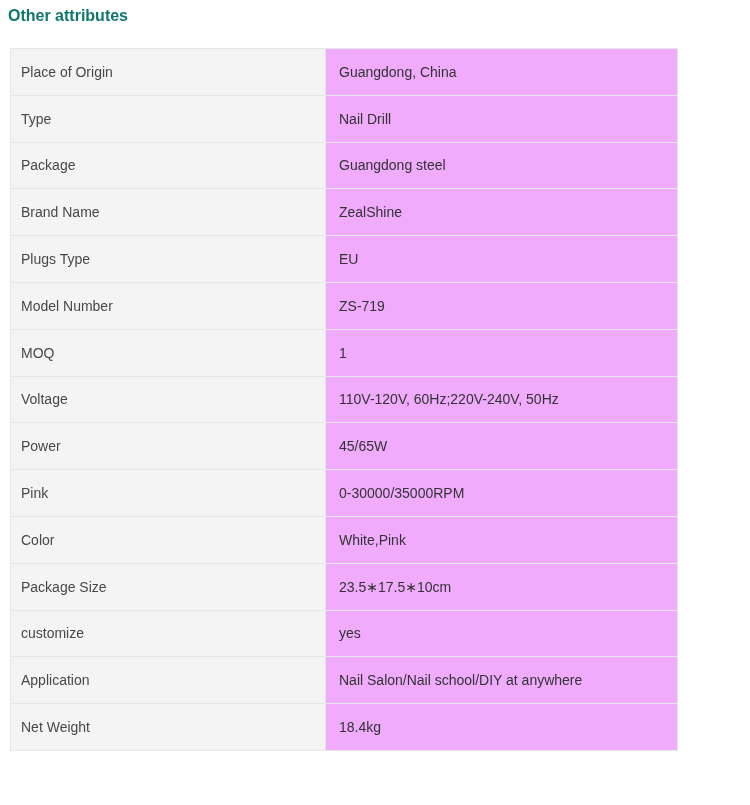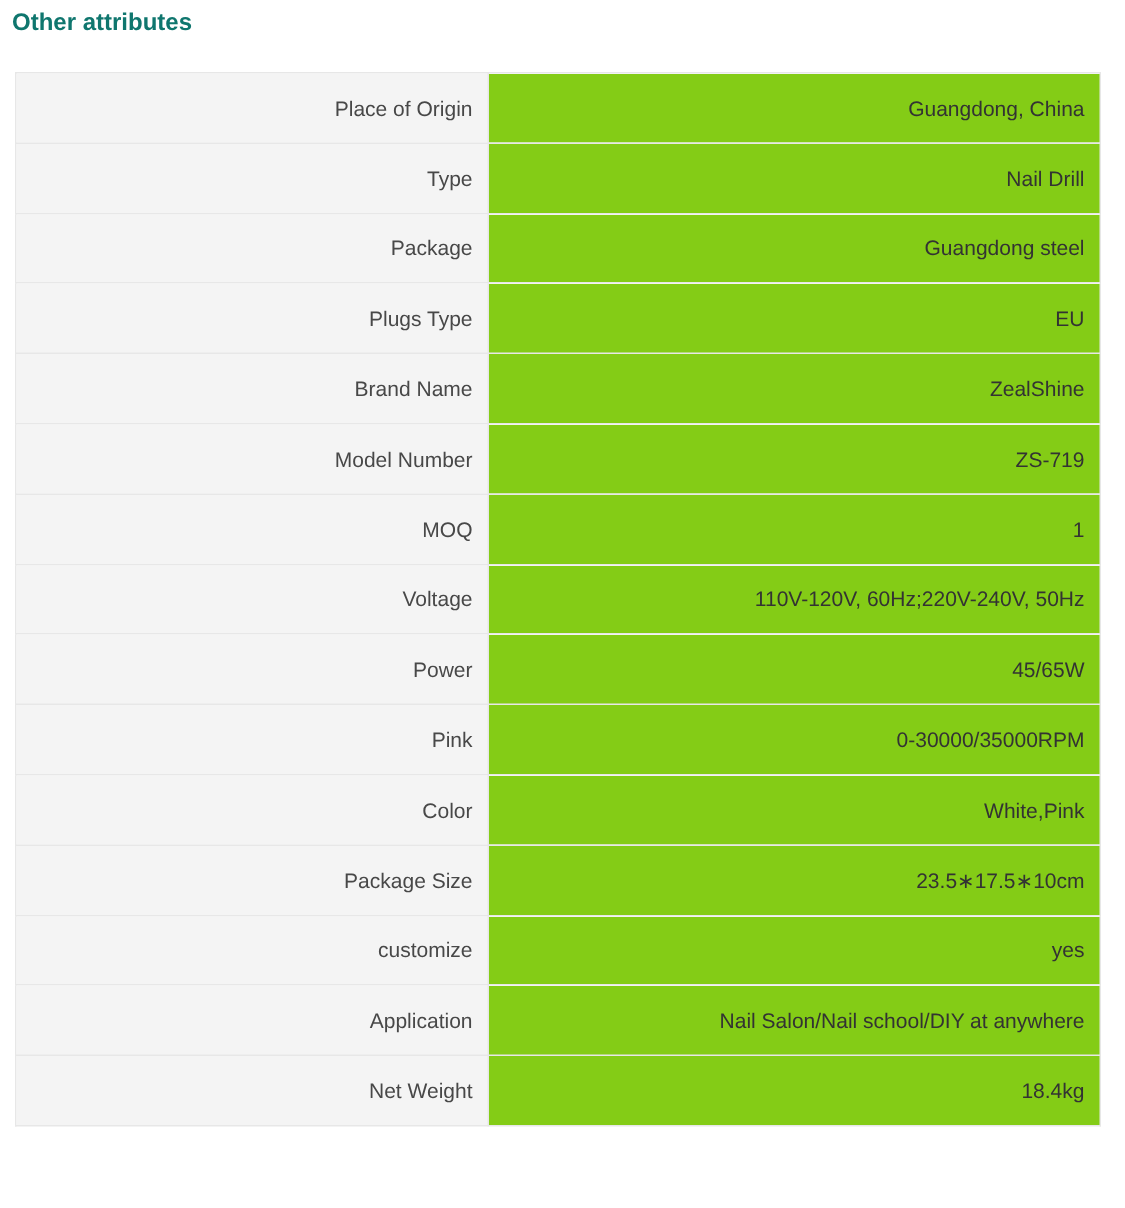--- a/index.html
+++ b/index.html
@@ -16,42 +16,41 @@
   .section-title {
     margin: 6px 0 0 8px;
     font-size: 16px;
     line-height: 20px;
     font-weight: 700;
     color: #0f766e;
   }
   .attr-table {
     border-collapse: collapse;
     table-layout: fixed;
-    width: 724px;
+    width: 668px;
     margin: 22px 0 0 10px;
-    text-align: right;
   }
   .attr-table td {
     border: 1px solid #e7e7e7;
     height: 46.8px;
     box-sizing: border-box;
     font-size: 14px;
     vertical-align: middle;
     overflow: hidden;
     white-space: nowrap;
   }
   .attr-label {
     width: 315px;
     background: #f4f4f4;
     color: #484848;
     padding: 0 10px;
   }
   .attr-value {
     color: #333333;
-    background: #84cc16;
+    background: #f0abfc;
     padding: 0 10px 0 13px;
   }
 </style>
 </head>
 <body>
 
 <div>
   <h2 class="section-title">Other attributes</h2>
 
   <table class="attr-table">
@@ -62,26 +61,26 @@
         </tr>
         <tr>
           <td class="attr-label">Type</td>
           <td class="attr-value">Nail Drill</td>
         </tr>
         <tr>
           <td class="attr-label">Package</td>
           <td class="attr-value">Guangdong steel</td>
         </tr>
         <tr>
+          <td class="attr-label">Brand Name</td>
+          <td class="attr-value">ZealShine</td>
+        </tr>
+        <tr>
           <td class="attr-label">Plugs Type</td>
           <td class="attr-value">EU</td>
-        </tr>
-        <tr>
-          <td class="attr-label">Brand Name</td>
-          <td class="attr-value">ZealShine</td>
         </tr>
         <tr>
           <td class="attr-label">Model Number</td>
           <td class="attr-value">ZS-719</td>
         </tr>
         <tr>
           <td class="attr-label">MOQ</td>
           <td class="attr-value">1</td>
         </tr>
         <tr>

